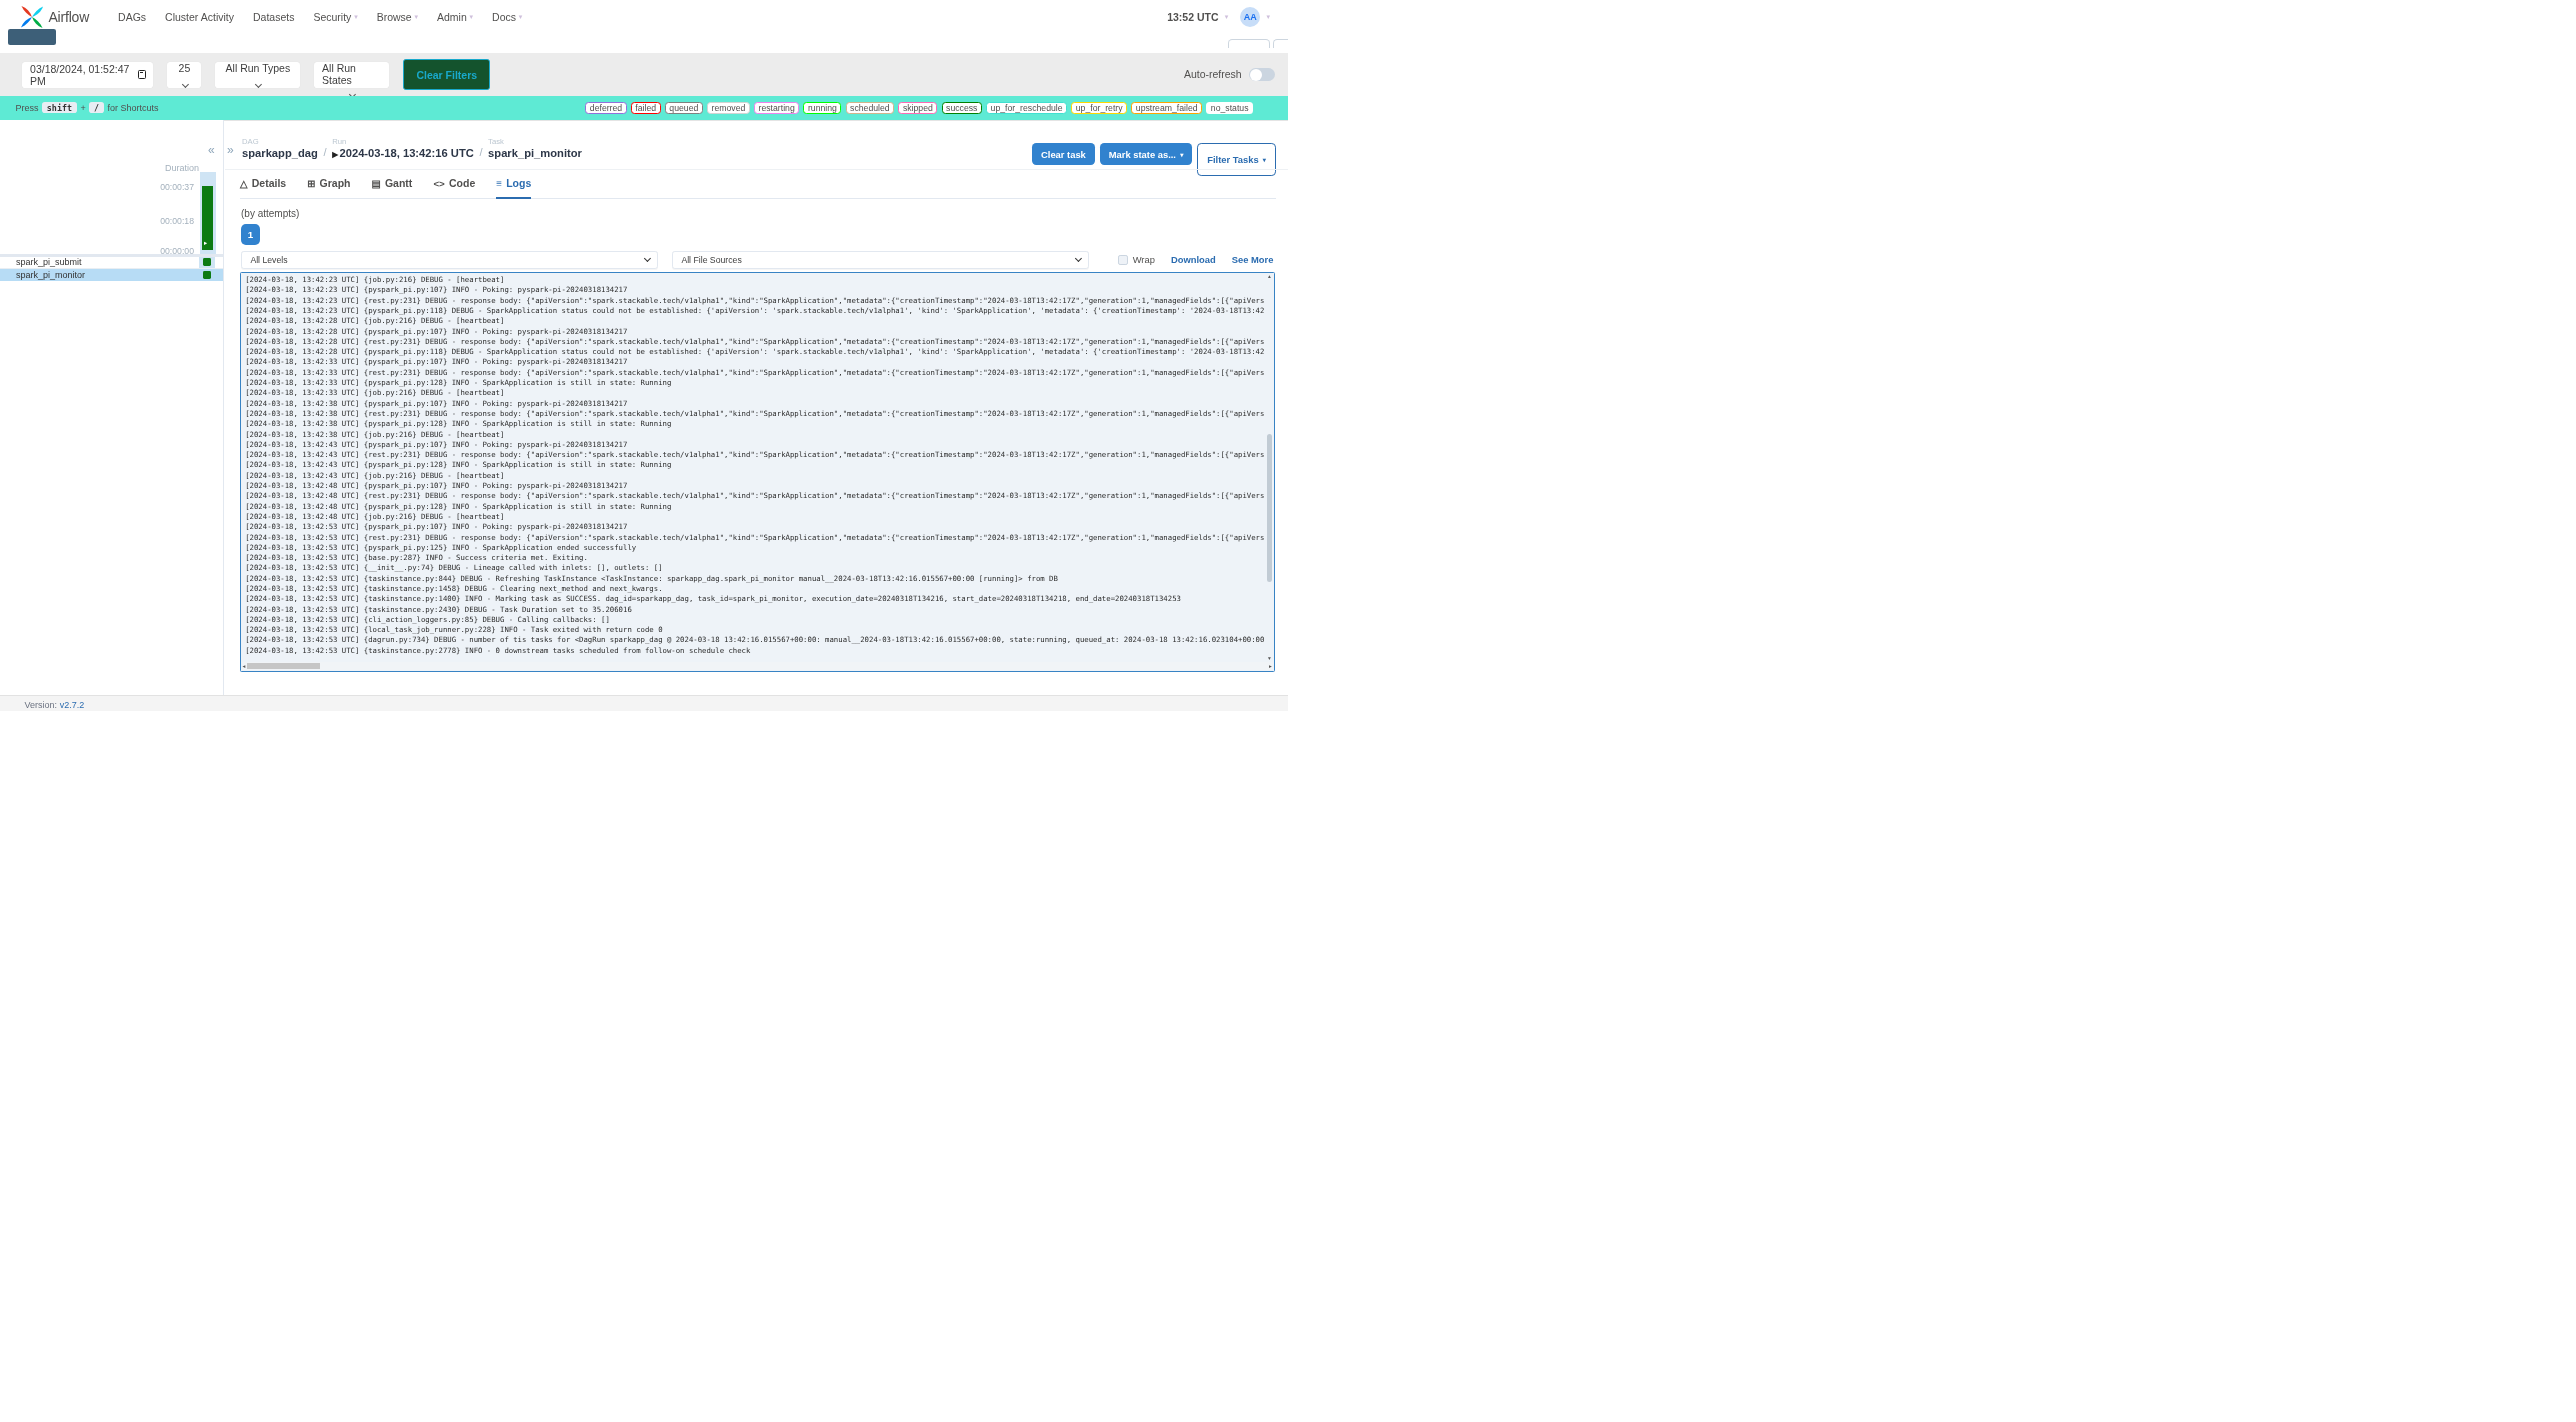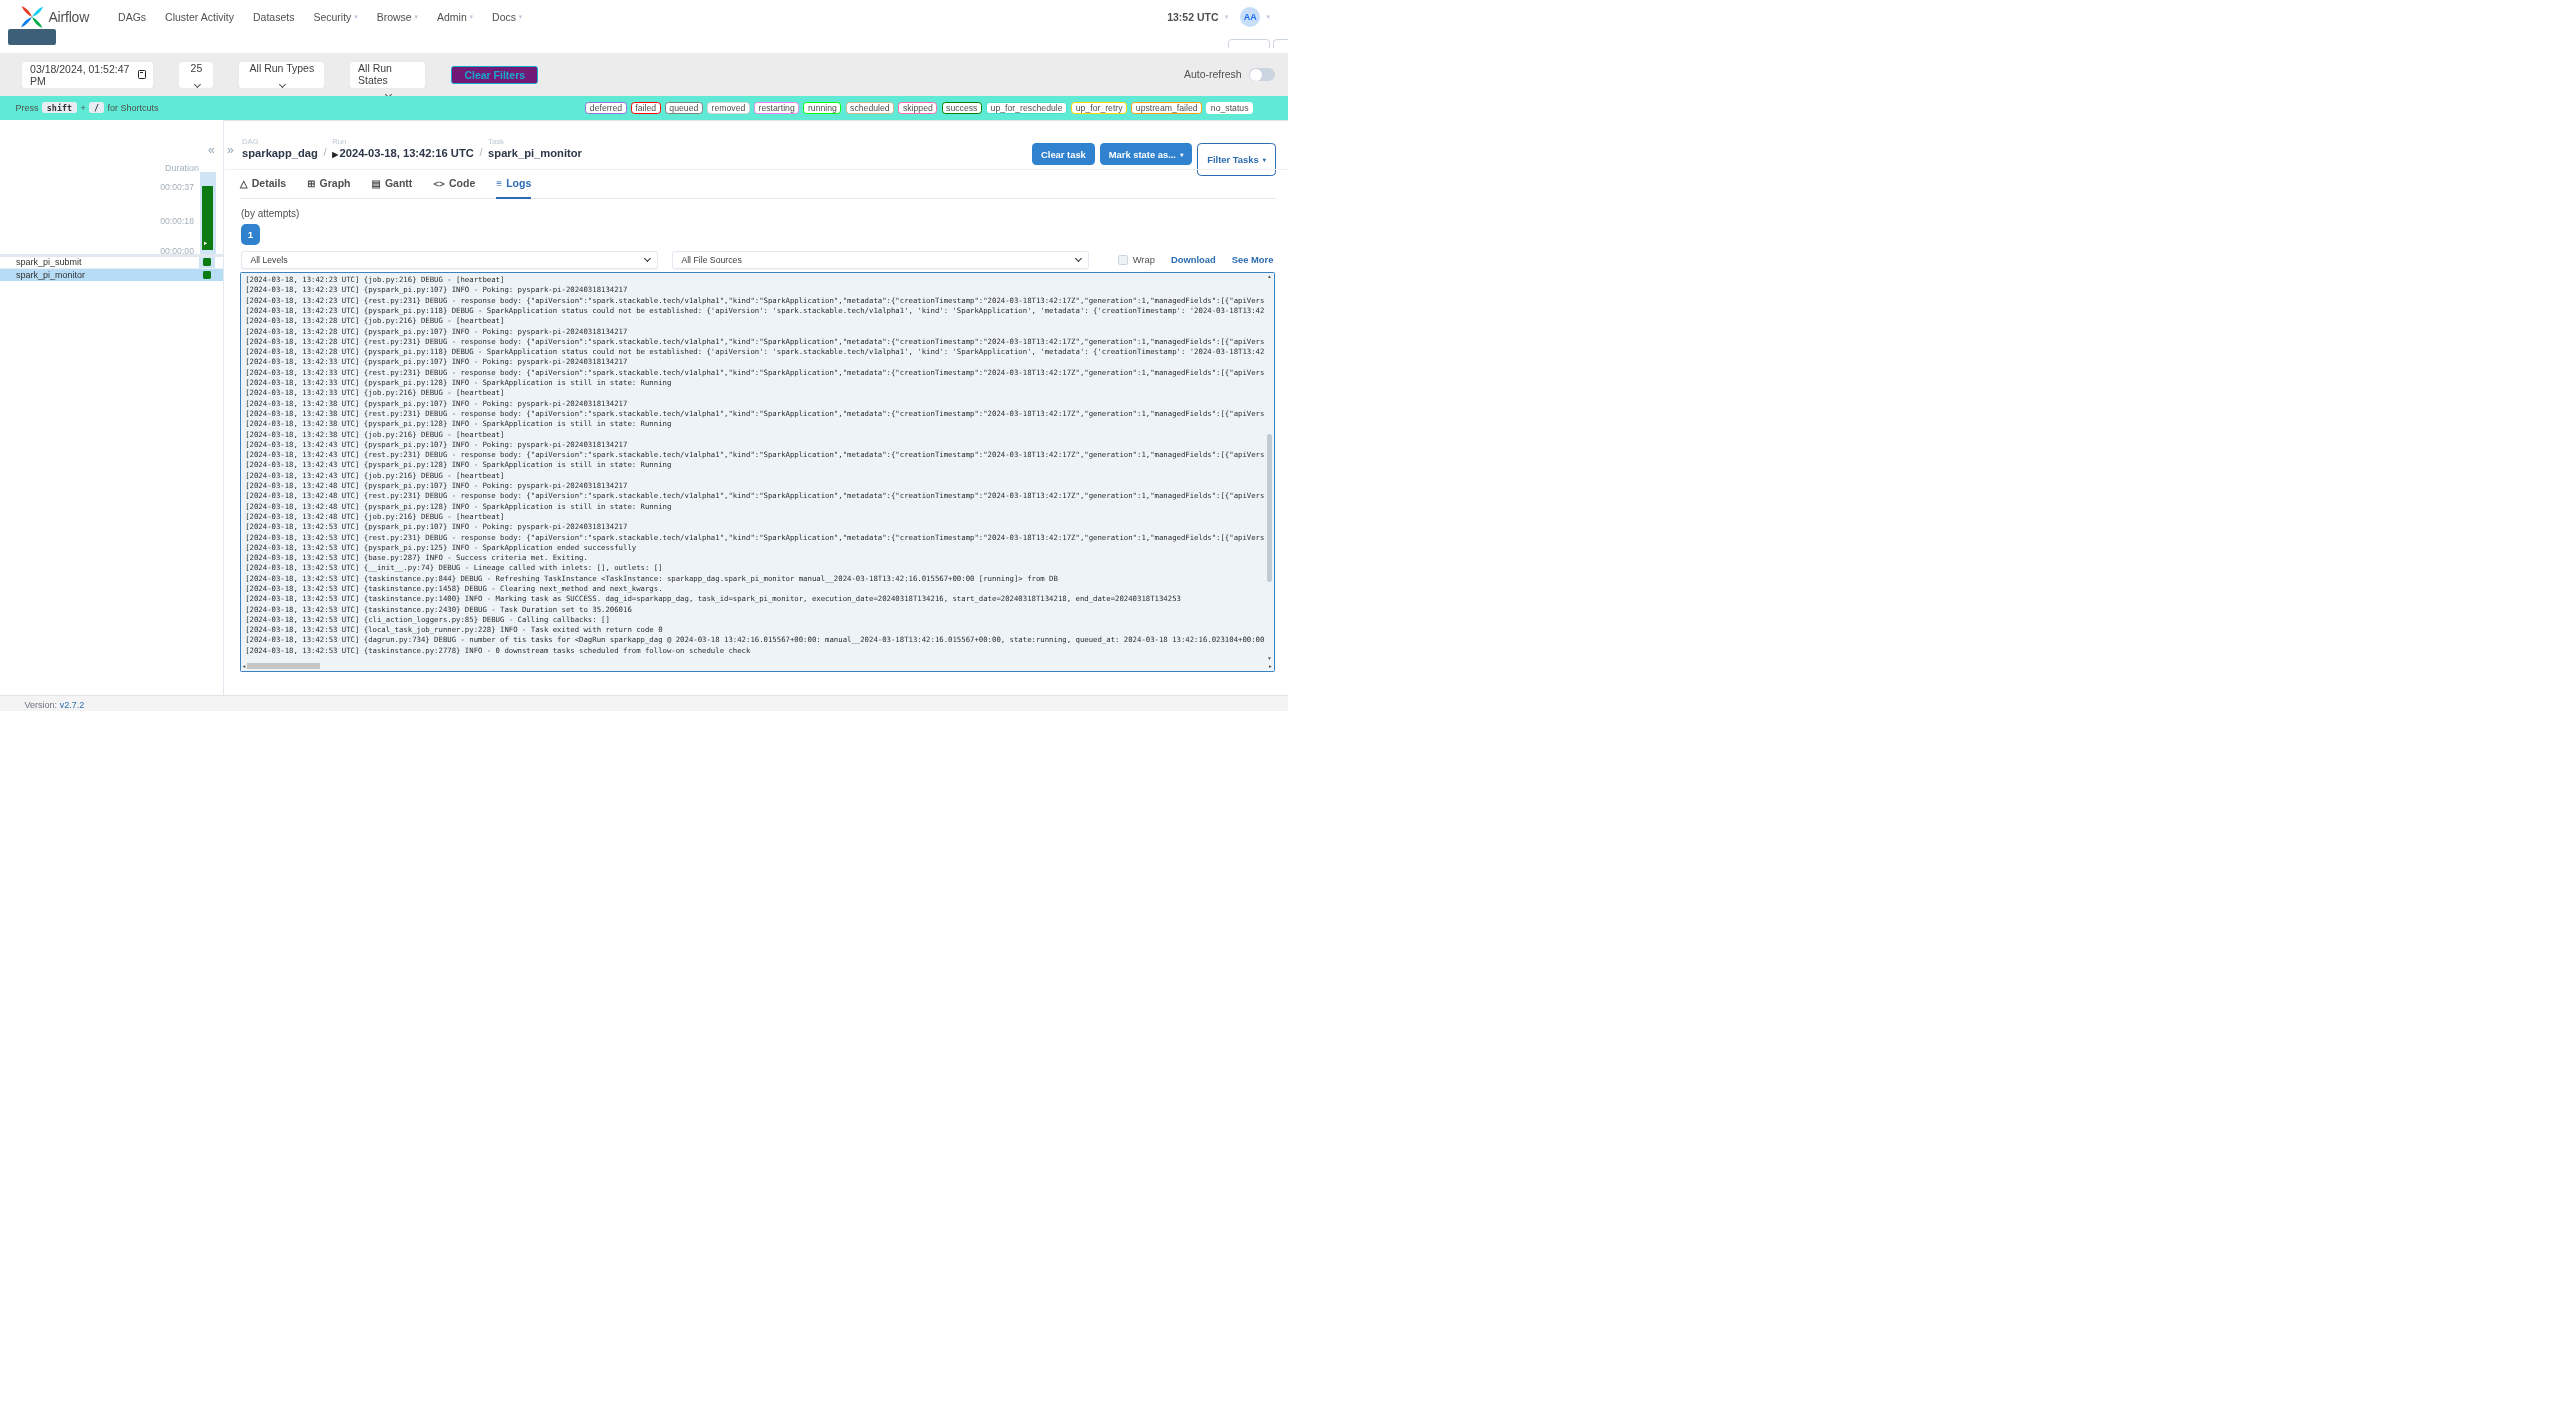--- a/index.html
+++ b/index.html
@@ -16,28 +16,28 @@
   .caret { font-size:7px; color:#cfc0dc; }
   #nav-right { margin-left:auto; display:flex; align-items:center; gap:6.3px; }
   #clock { font-size:10.5px; font-weight:bold; color:#51504f; }
   #avatar { width:20px; height:20px; border-radius:50%; background:#c7ddf8; color:#1a6ff0; font-weight:bold; font-size:9px; display:flex; align-items:center; justify-content:center; margin-left:5.6px; }
 
   
   #remnant-dark { left:8.4px; top:29px; width:48px; height:16px; background:#3d5f78; border-radius:2.1px; }
   .remnant-outline { top:39px; height:9px; border:0.7px solid #cdd6df; border-bottom:none; border-radius:4.2px 4.2px 0 0; background:#fff; }
 
   
-  #filterbar { left:0; top:53px; width:1288px; height:43px; background:#ececec; display:flex; align-items:center; padding:0 12.6px 0 22.4px; gap:26px; }
+  #filterbar { left:0; top:53px; width:1288px; height:43px; background:#ececec; display:flex; align-items:center; padding:0 12.6px 0 22.4px; gap:14px; }
   .ctl { background:#fff; border-radius:2.8px; height:26px; display:flex; align-items:center; padding:0 7.7px; font-size:10.5px; color:#3d3d3d; box-shadow:0 0 0.7px rgba(0,0,0,.15); }
   #date-input { width:131px; justify-content:space-between; }
   .cal-icon { width:8.4px; height:9.8px; border:1.1px solid #222; border-radius:1.4px; position:relative; }
   .cal-icon:before { content:""; position:absolute; left:1.4px; right:1.4px; top:1.4px; height:1.4px; background:#222; }
   .select { justify-content:space-between; gap:7px; cursor:pointer;flex-direction:column; }
   .chev { width:4.9px; height:4.9px; border-right:1.1px solid #555; border-bottom:1.1px solid #555; transform:rotate(45deg) translateY(-1.4px); flex:none; }
-  #clear-filters { height:18px; padding:0 12px; background:#701a75; border:1.4px solid #19a9cc; border-radius:2.8px; color:#19a9cc; font-weight:bold; font-size:10.5px; cursor:pointer; font-family:inherit; }
+  #clear-filters { height:31px; padding:0 12px; background:#14532d; border:1.4px solid #19a9cc; border-radius:2.8px; color:#19a9cc; font-weight:bold; font-size:10.5px; cursor:pointer; font-family:inherit; }
   #autorefresh { margin-left:auto; display:flex; align-items:center; gap:7.7px; }
   #autorefresh-label { font-size:10.5px; color:#51504f; }
   #toggle { width:26px; height:13.3px; border-radius:7px; background:#cbd5e0; position:relative; cursor:pointer; }
   #toggle .knob { position:absolute; left:0.7px; top:0.7px; width:12px; height:12px; border-radius:50%; background:#fff; }
 
   
   #legend-row { left:0; top:96px; width:1288px; height:24.5px; background:#5eead4; border-bottom:0.7px solid #e4e4e4; display:flex; align-items:center; padding:0 35px 0 15.4px; }
   #shortcut-hint { display:flex; align-items:center; gap:3.5px; font-size:9px; color:#51504f; }
   kbd { font-family:"DejaVu Sans Mono", monospace; font-size:8.4px; font-weight:bold; background:#e8edf3; border-radius:2.8px; padding:0.7px 4.9px; color:#333; }
   #state-badges { margin-left:auto; display:flex; align-items:center; gap:4.2px; }

